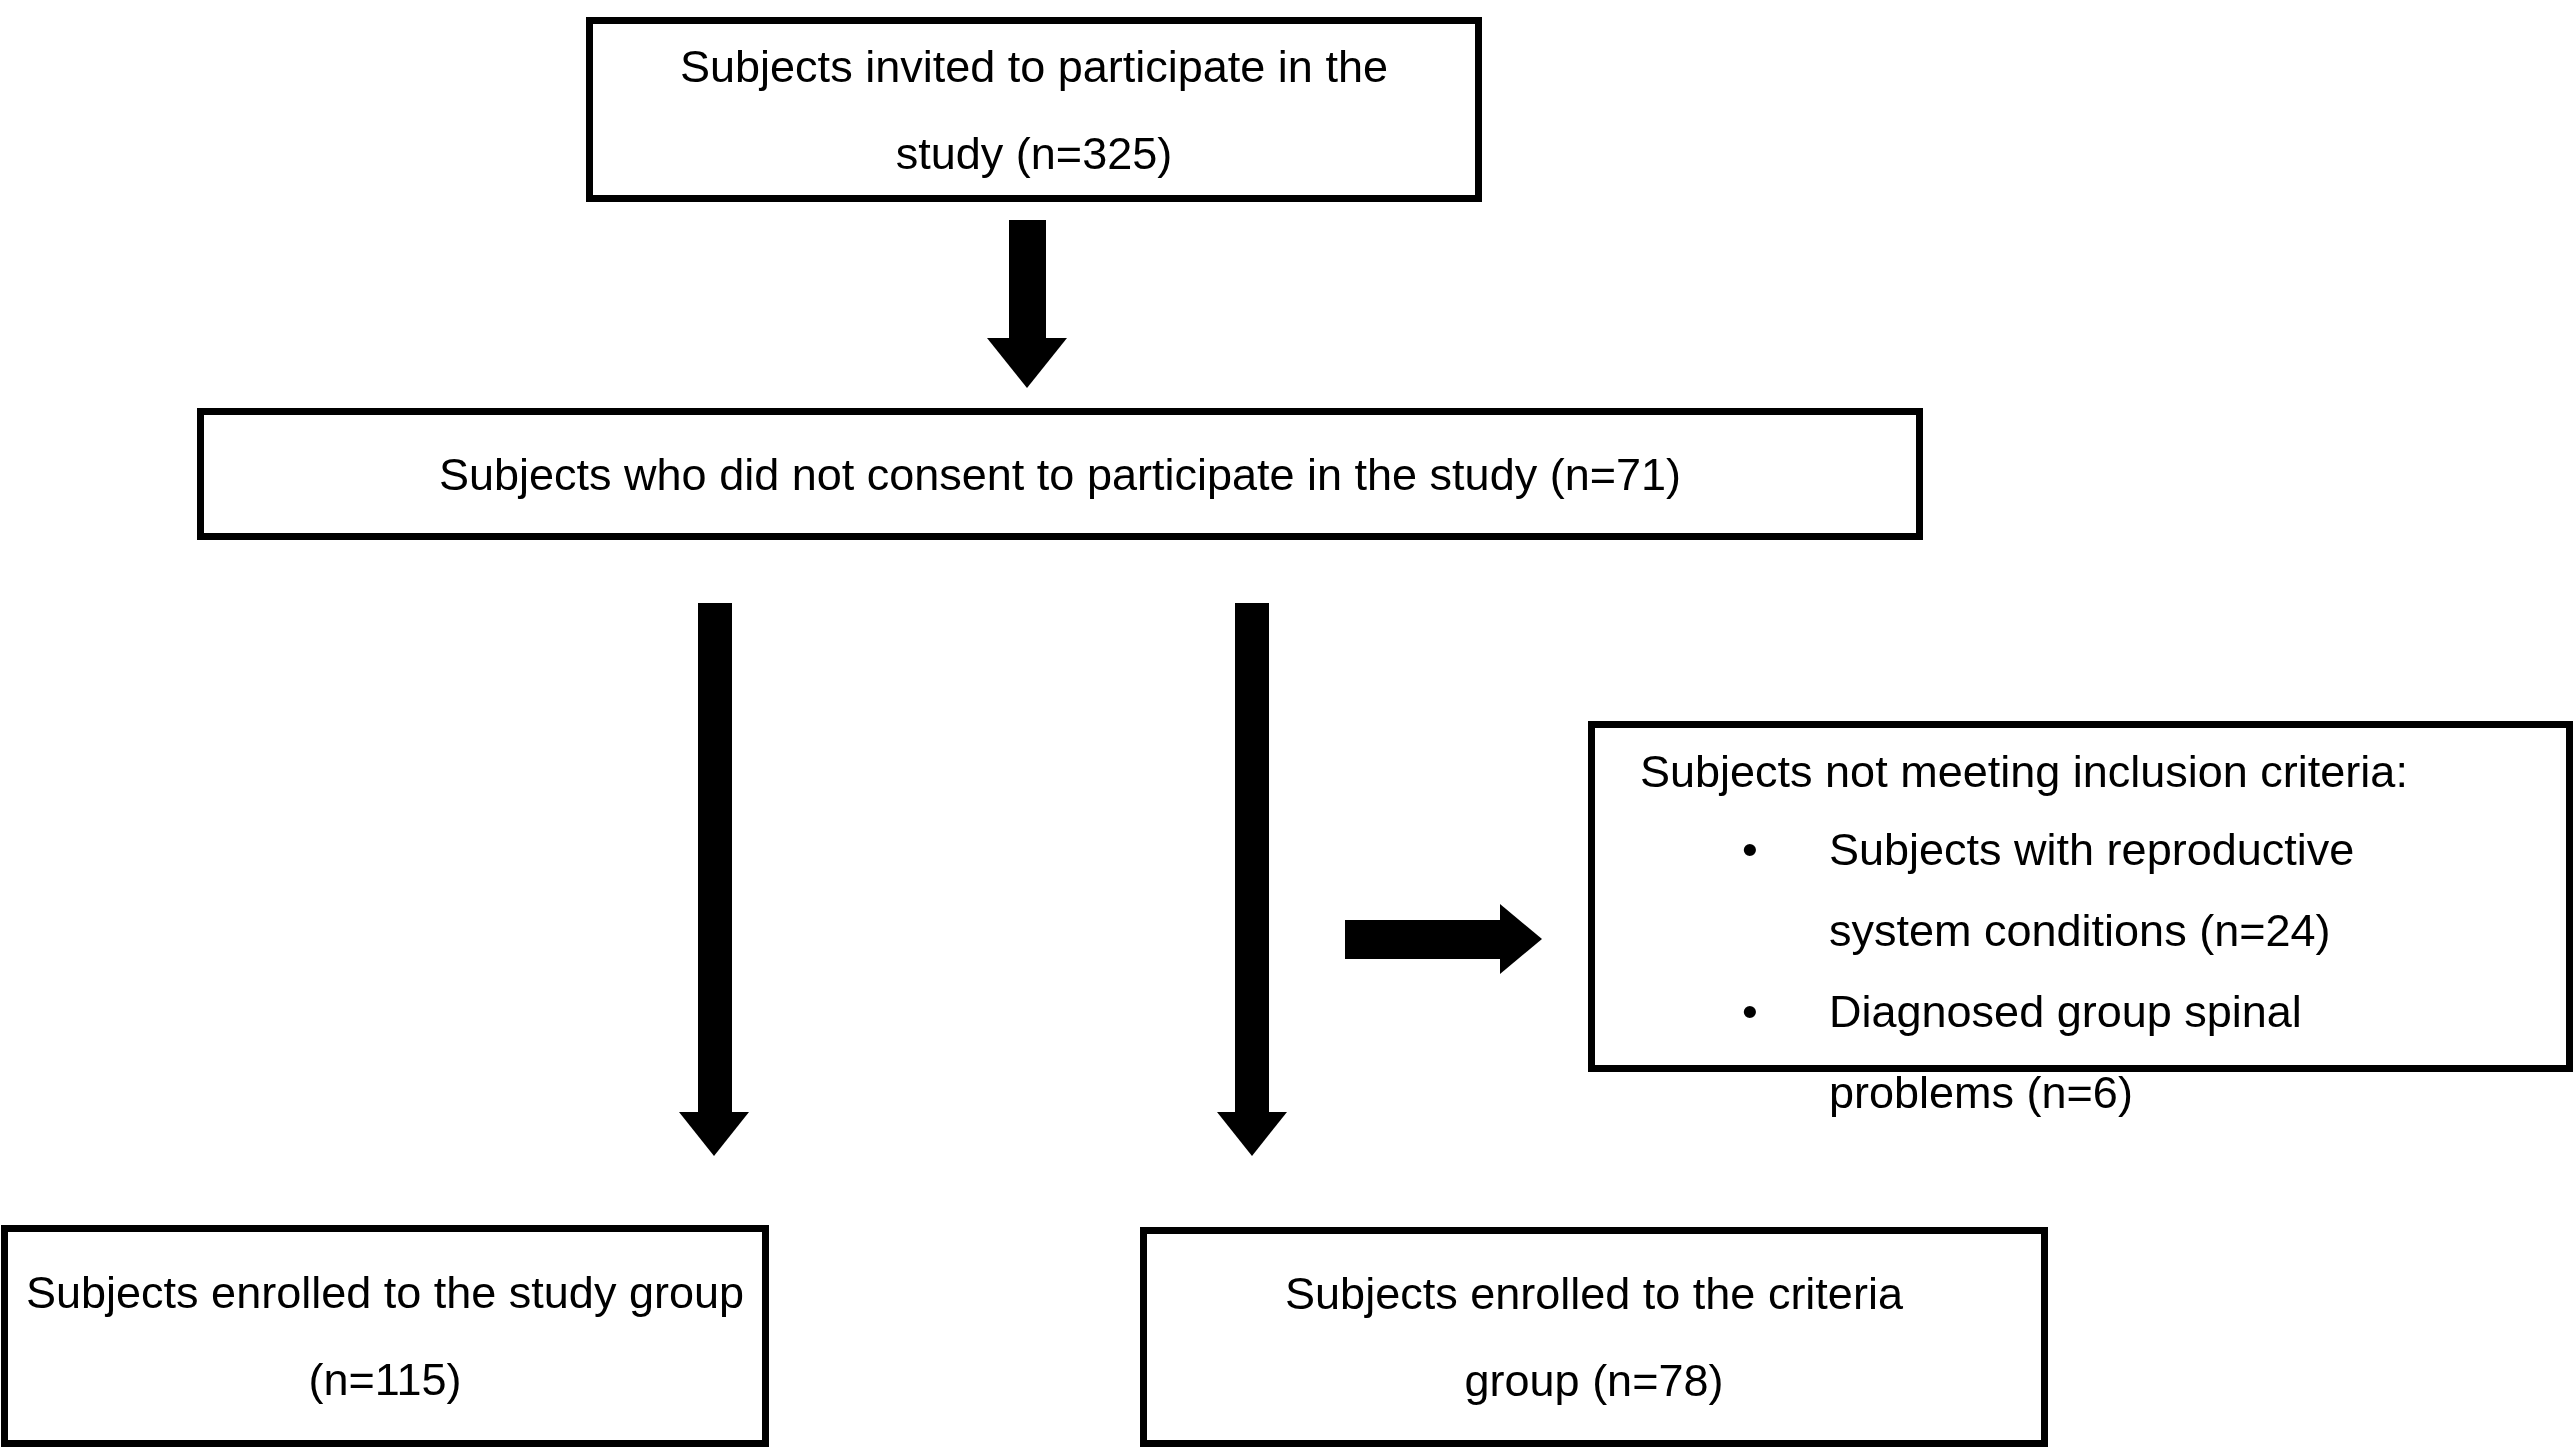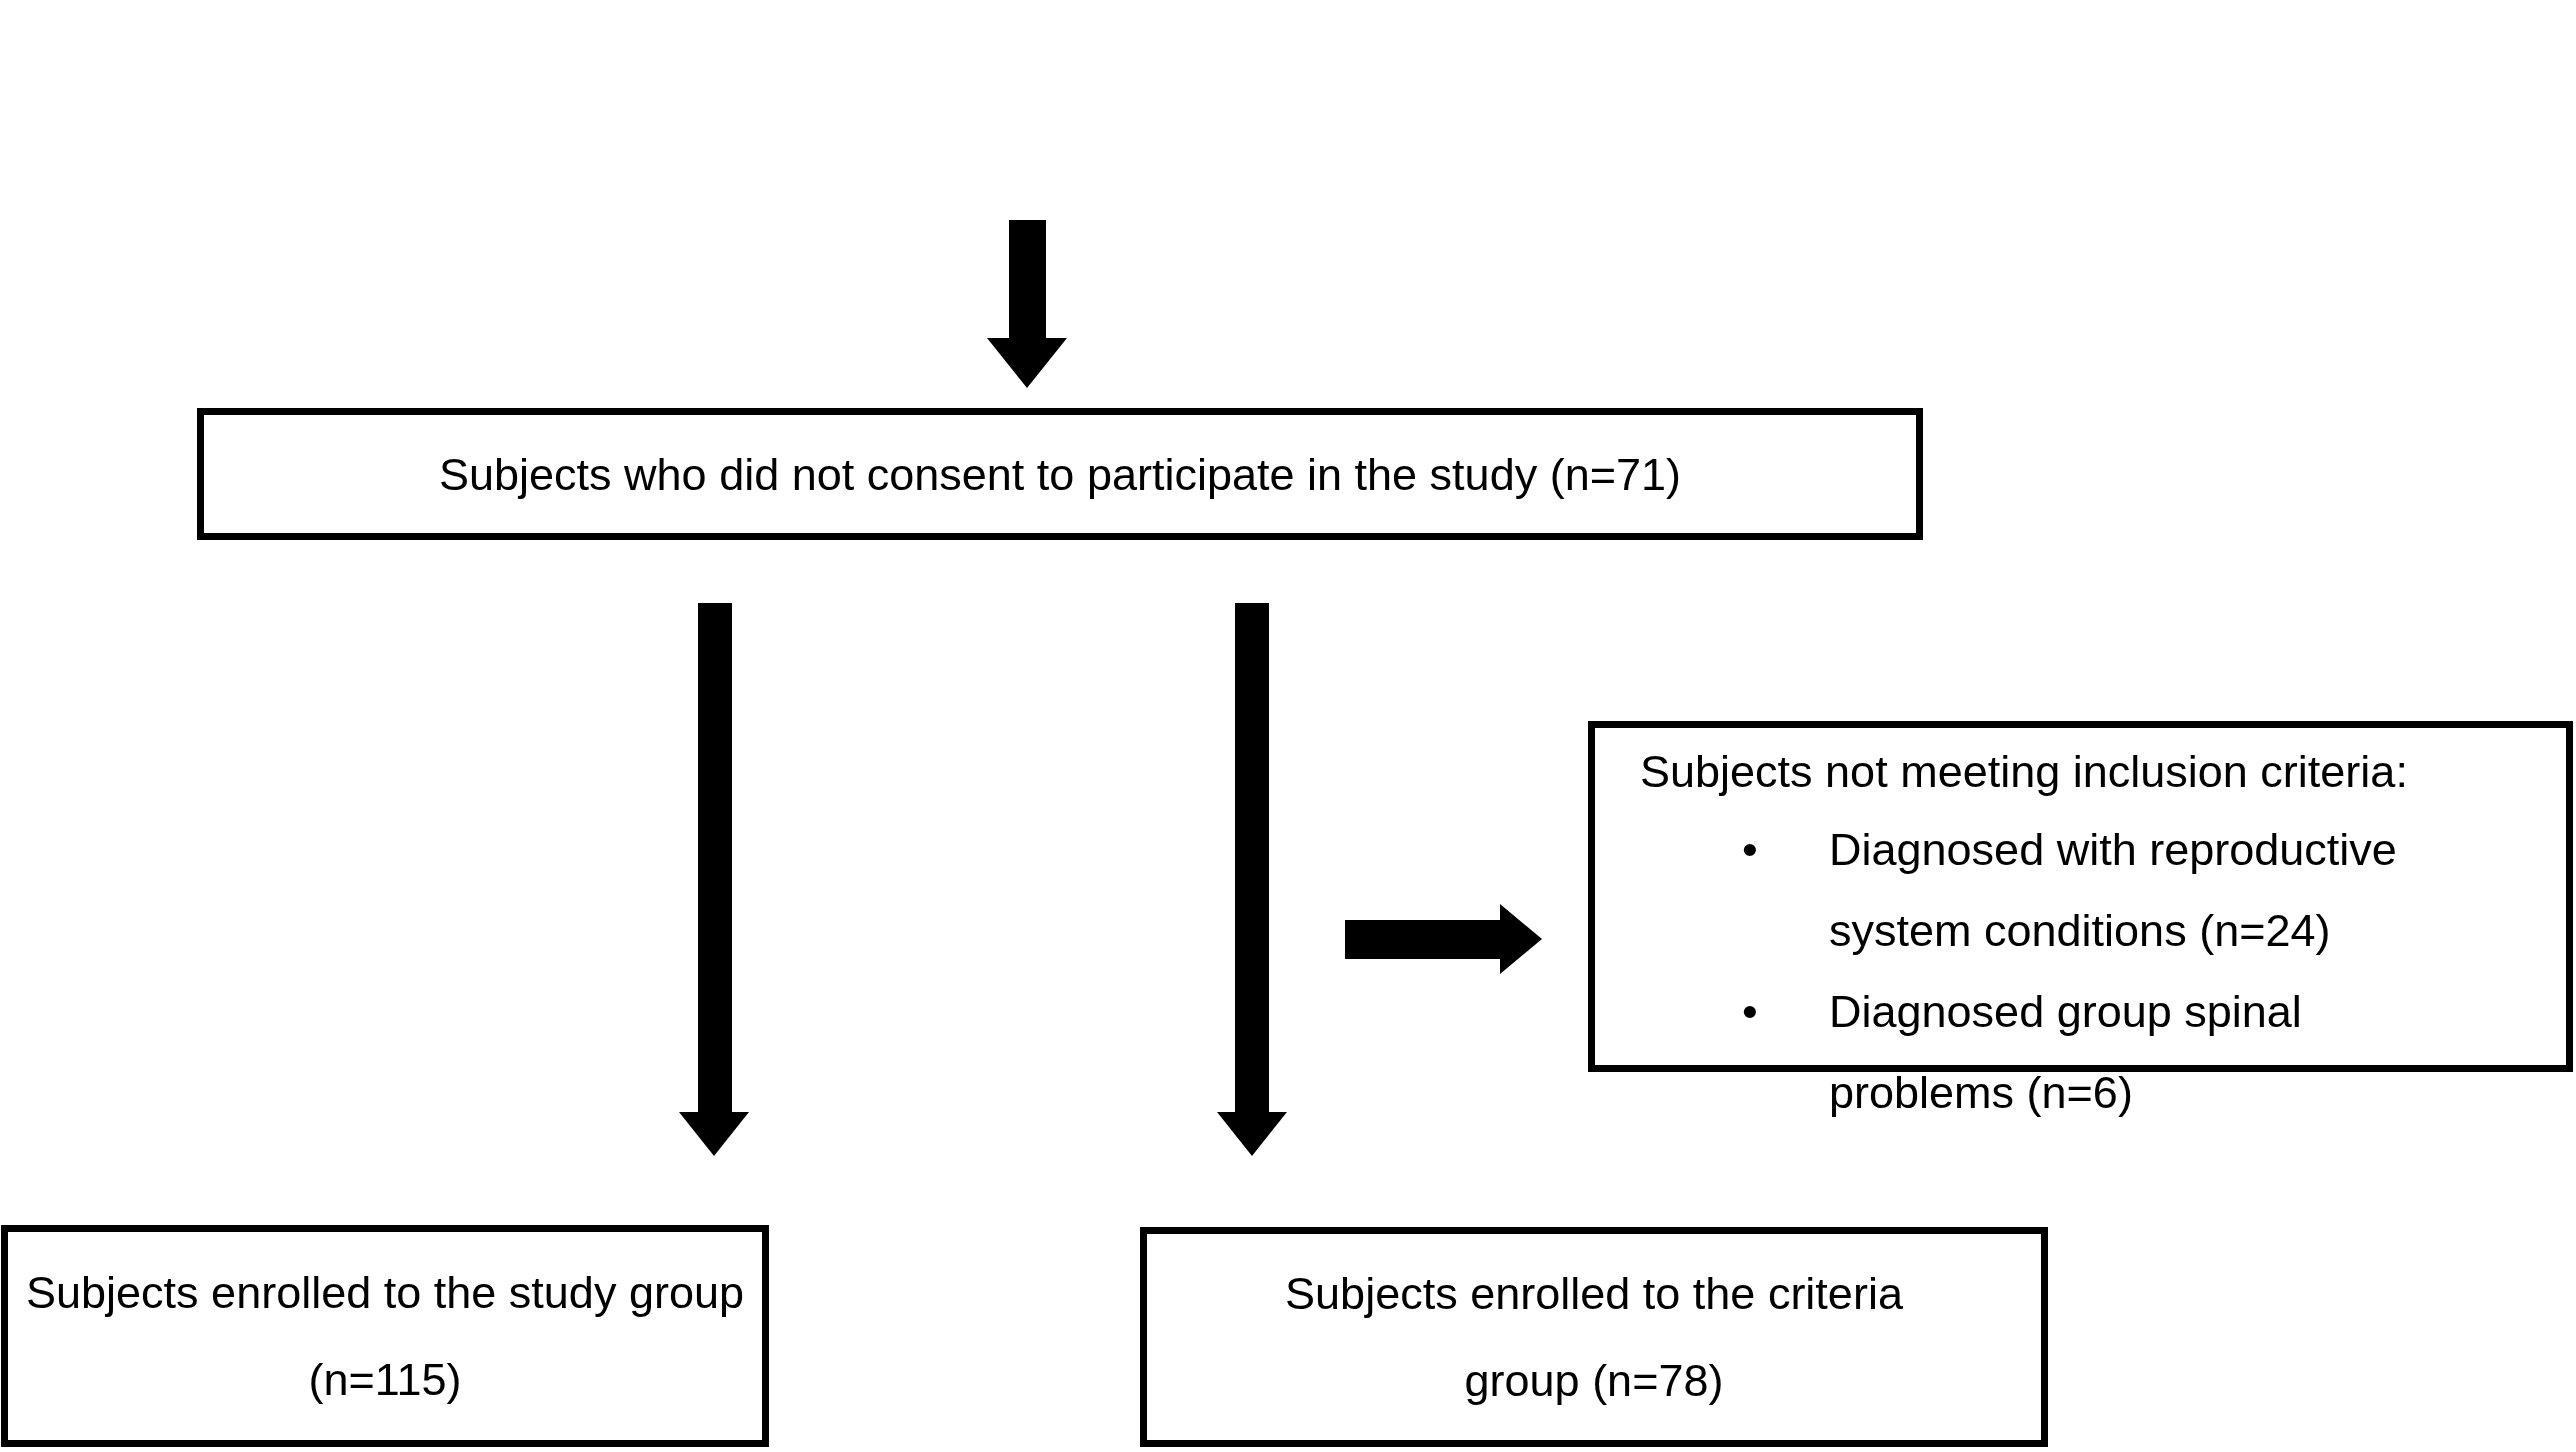--- a/index.html
+++ b/index.html
@@ -97,20 +97,24 @@
 
   
   .a4-stem { left: 1345px; top: 920px; width: 157px; height: 39px; }
   .a4-head { left: 1500px; top: 904px; }
 </style>
 </head>
 <body>
 
 <div id="canvas">
 
+  <div class="box box-invited">
+    <div class="line">Subjects invited to participate in the</div>
+    <div class="line">study (n=325)</div>
+  </div>
 
   <div>
     <div class="arrow-part a1-stem"></div>
     <div class="head-down-big a1-head"></div>
   </div>
 
   <div class="box box-consent">
     <div class="line">Subjects who did not consent to participate in the study (n=71)</div>
   </div>
 
@@ -127,21 +131,21 @@
   <div>
     <div class="arrow-part a4-stem"></div>
     <div class="head-right a4-head"></div>
   </div>
 
   <div class="box box-exclusion">
     <div class="title">Subjects not meeting inclusion criteria:</div>
     <ul>
       <li>
         <span class="bullet">•</span>
-        <div class="line">Diagnosed with reproductive</div>
+        <div class="line">Subjects with reproductive</div>
         <div class="line">system conditions (n=24)</div>
       </li>
       <li>
         <span class="bullet">•</span>
         <div class="line">Diagnosed group spinal</div>
         <div class="line">problems (n=6)</div>
       </li>
     </ul>
   </div>
 

